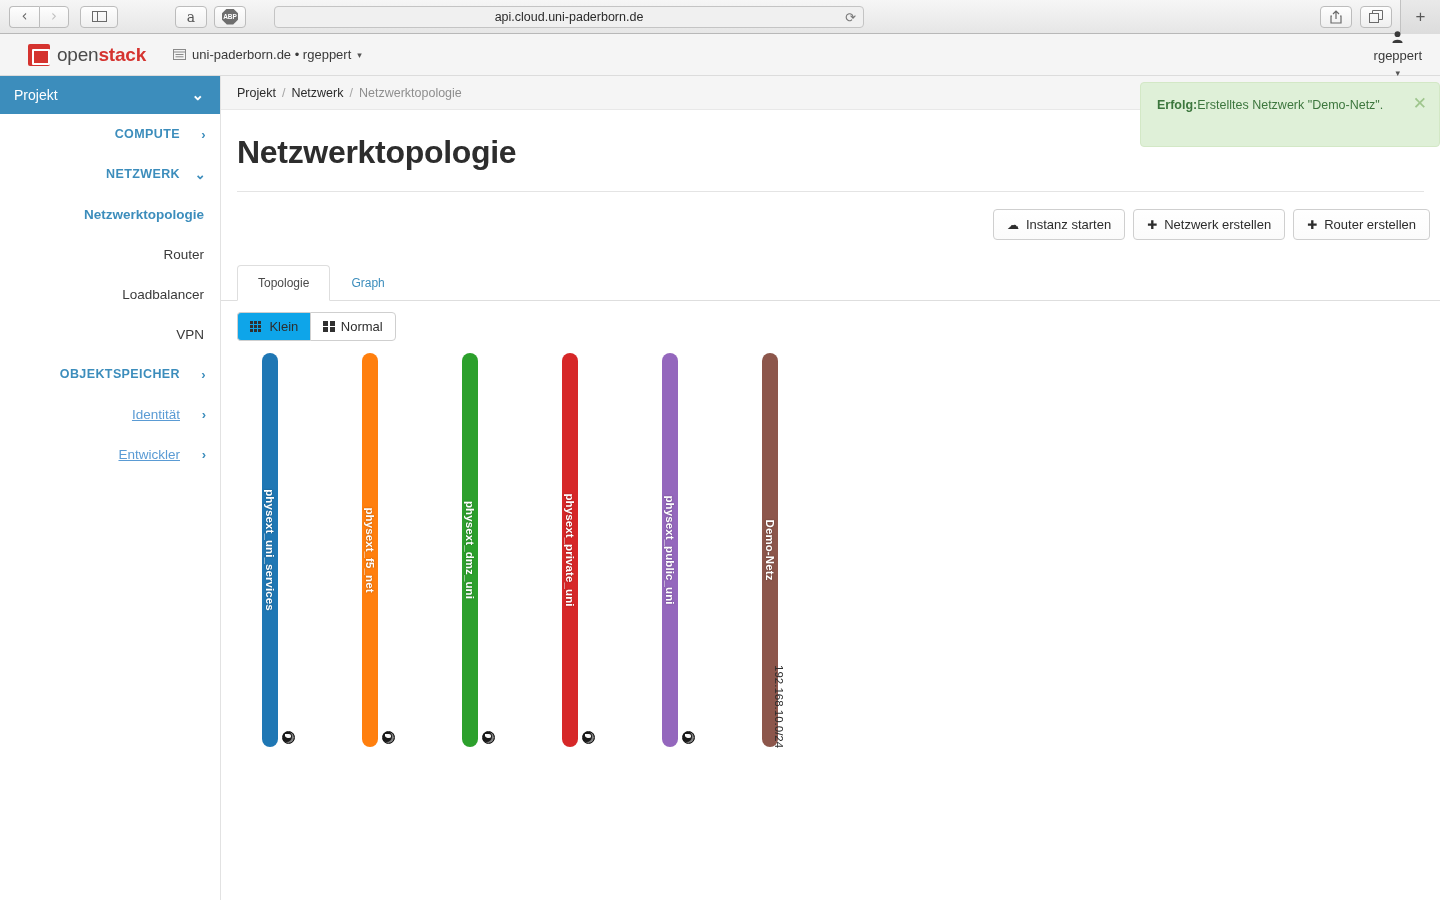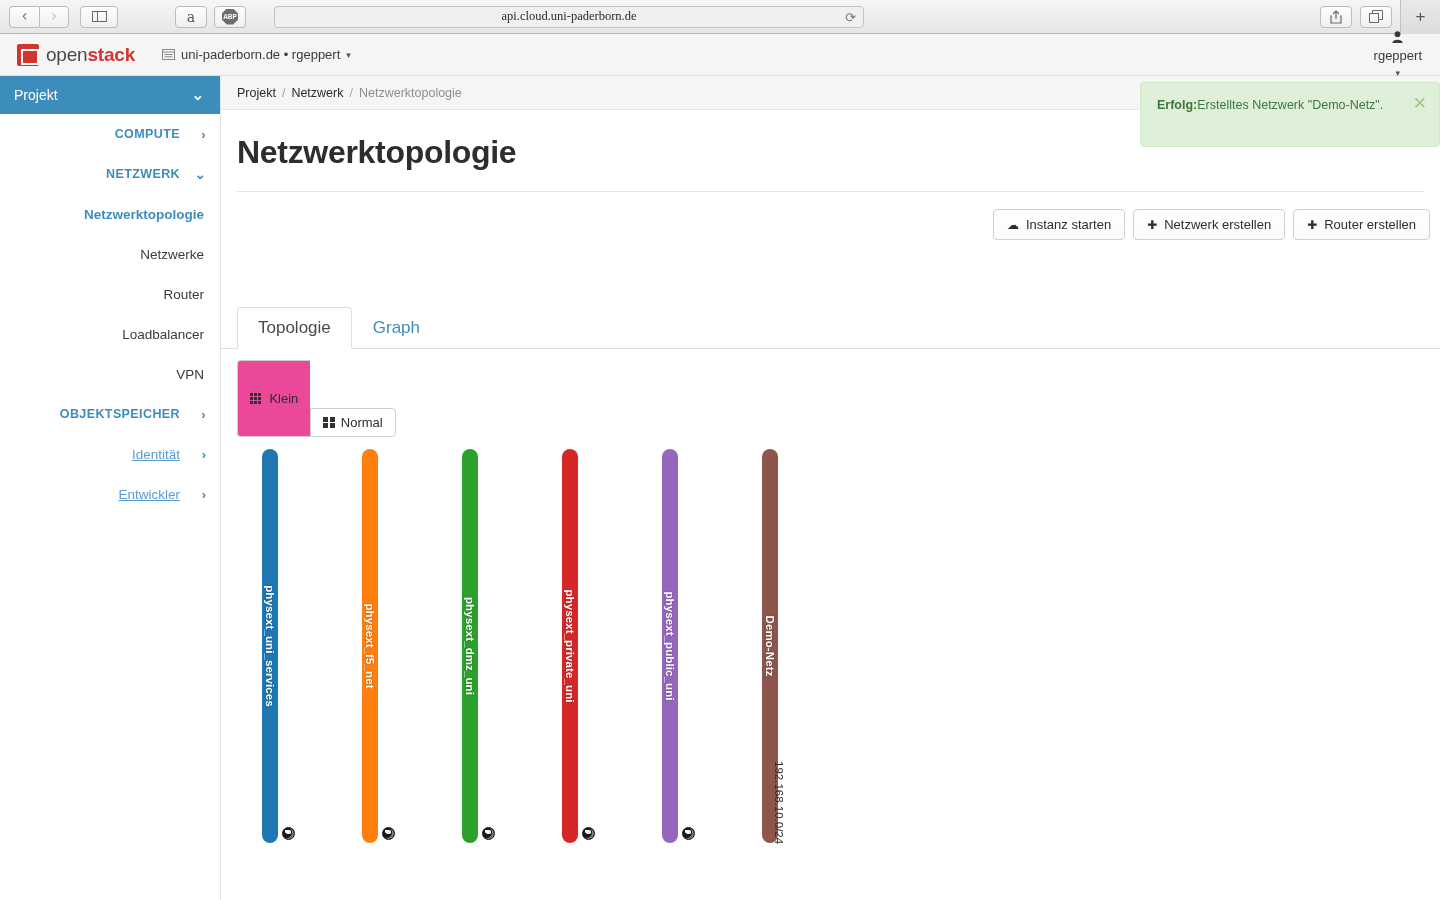--- a/index.html
+++ b/index.html
@@ -37,21 +37,21 @@
 
   .url-bar {
     margin-left: 28px;
     width: 590px; height: 22px;
     background: #f0f0f0;
     border: 1px solid #c4c4c4;
     border-radius: 4px;
     display: flex; align-items: center; justify-content: center;
     position: relative;
   }
-  .url-text { font-size: 12.5px; color: #2b2b2b; font-family: Liberation Serif, serif; }
+  .url-text { font-size: 12.5px; color: #2b2b2b; }
   .reload {
     position: absolute; right: 7px; top: 50%; transform: translateY(-50%);
     font-size: 13px; color: #777; line-height: 1;
     font-family: "DejaVu Sans", sans-serif;
   }
   .right-group { display: flex; gap: 8px; margin-left: auto; margin-right: 6px; align-items: center; }
   .plus-tab {
     width: 40px; height: 34px;
     background: linear-gradient(#e9e9e9, #dcdcdc);
     border-left: 1px solid #c2c2c2;
@@ -68,21 +68,21 @@
   }
 
   
   .os-topbar {
     position: absolute; top: 34px; left: 0;
     width: 1440px; height: 42px;
     background: #f5f5f5;
     border-bottom: 1px solid #dcdcdc;
     display: flex; align-items: center;
   }
-  .os-logo { display: flex; align-items: center; margin-left: 17px; }
+  .os-logo { display: flex; align-items: center; margin-left: 28px; }
   .os-logo-mark {
     width: 22px; height: 22px; background: #d5332f;
     border-radius: 2px; position: relative; margin-right: 7px;
   }
   .os-logo-mark::before {
     content: ""; position: absolute; left: 4px; top: 5px;
     width: 14px; height: 12px; border: 2.5px solid #fff; border-radius: 1px;
   }
   .os-logo-text { font-size: 19px; letter-spacing: -0.2px; }
   .os-logo-text .o { color: #4a4a4a; }
@@ -153,36 +153,36 @@
   .btn {
     background: linear-gradient(#fff,#fbfbfb);
     border: 1px solid #cfcfcf; border-radius: 4px;
     padding: 7px 13px; font-size: 13px; color: #2d2d2d;
     display: flex; align-items: center; gap: 7px; cursor: pointer;
   }
   .btn .gl { font-size: 12px; }
 
   .tabs { display: flex; margin: 24px 0 0 16px; position: relative; }
   .tab {
-    padding: 10px 20px; font-size: 17px; cursor: pointer;
+    padding: 10px 20px; font-size: 12px; cursor: pointer;
     border: 1px solid transparent; border-radius: 4px 4px 0 0;
-    color: #3c8dbc; position: relative; top: 1px; margin-top: 42px;
+    color: #3c8dbc; position: relative; top: 1px;
   }
   .tab.active { background: #fff; border-color: #dedede; border-bottom-color: #fff; color: #4a4a4a; }
   .tabs-rule { border-bottom: 1px solid #dedede; margin: 0 0 0 0; }
 
   .sizebtns { display: flex; margin: 11px 0 0 16px; }
   .sbtn {
     display: flex; align-items: center; gap: 6px;
     border: 1px solid #cfcfcf; padding: 6px 12px;
     font-size: 13px; color: #2d2d2d; background: #fff; cursor: pointer;
   }
   .sbtn:first-child { border-radius: 4px 0 0 4px; border-right: none; }
-  .sbtn:last-child  { border-radius: 0 4px 4px 0; margin-top: 48px; }
-  .sbtn.active { background: #ec4899; gap: 8px; }
+  .sbtn:last-child  { border-radius: 0 4px 4px 0; }
+  .sbtn.active { background: #0ea5e9; gap: 8px; }
   .grid3 { display: grid; grid-template-columns: repeat(3,3px); grid-template-rows: repeat(3,3px); gap: 1.2px; }
   .grid3 i { background: #303030; display: block; }
   .grid2 { display: grid; grid-template-columns: repeat(2,5px); grid-template-rows: repeat(2,5px); gap: 1.5px; }
   .grid2 i { background: #303030; display: block; }
 
   
   .topo { position: relative; height: 470px; margin-top: 12px; }
   .netcol { position: absolute; top: 0; }
   .netbar {
     width: 16px; height: 394px; border-radius: 8px;
@@ -324,23 +324,20 @@
         <span class="arrow">›</span>
       </div>
       <div class="side-item group">
         <span class="lbl">NETZWERK</span>
         <span class="arrow">⌄</span>
       </div>
       <div class="side-item sub active">
         <span class="lbl">Netzwerktopologie</span>
       </div>
       <div class="side-item sub">
-        <span class="lbl">Netzwerke</span>
-      </div>
-      <div class="side-item sub">
         <span class="lbl">Router</span>
       </div>
       <div class="side-item sub">
         <span class="lbl">Loadbalancer</span>
       </div>
       <div class="side-item sub">
         <span class="lbl">VPN</span>
       </div>
       <div class="side-item group">
         <span class="lbl">OBJEKTSPEICHER</span>

